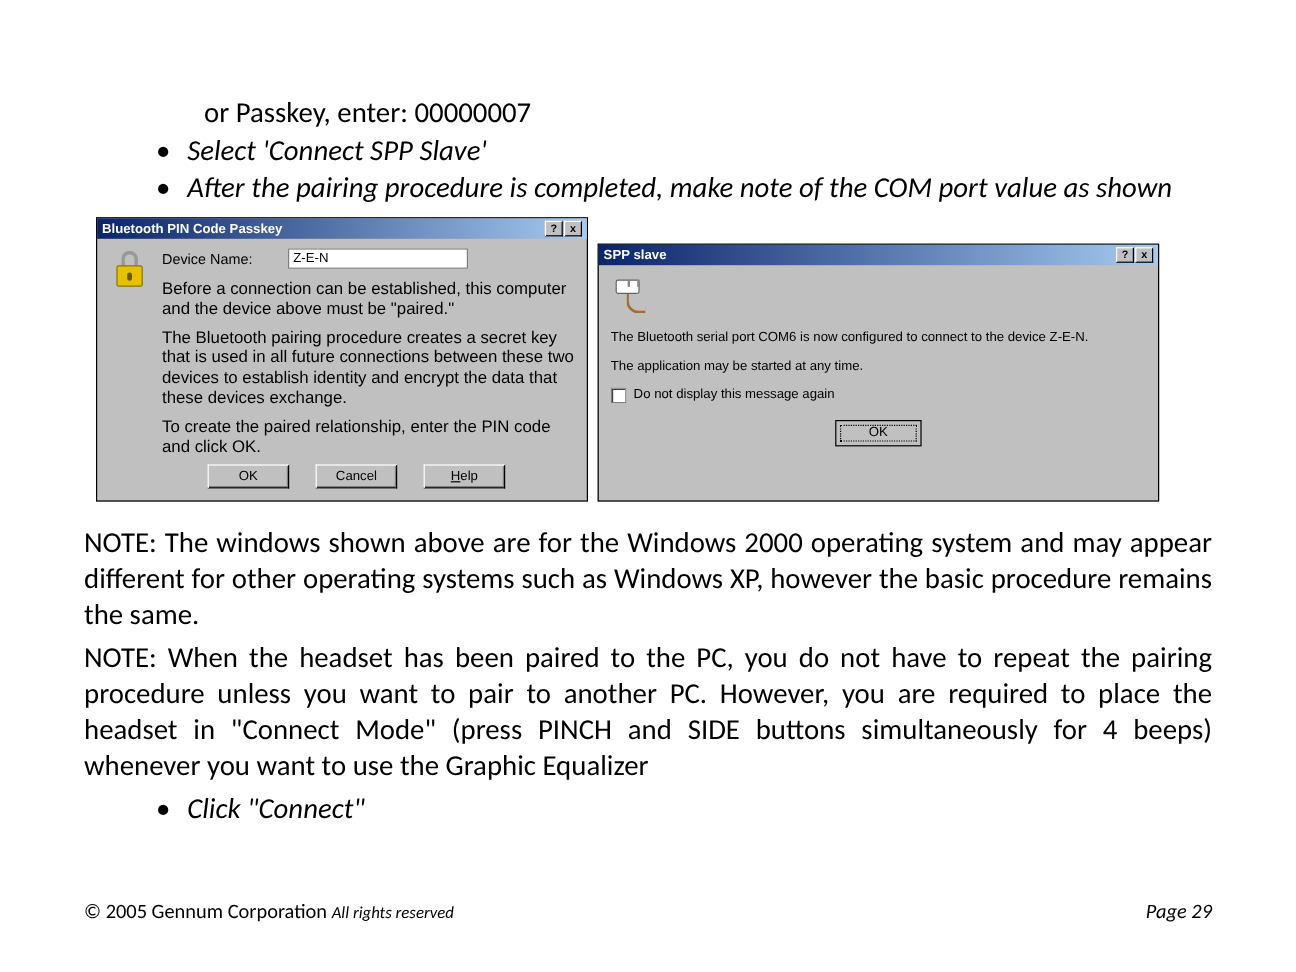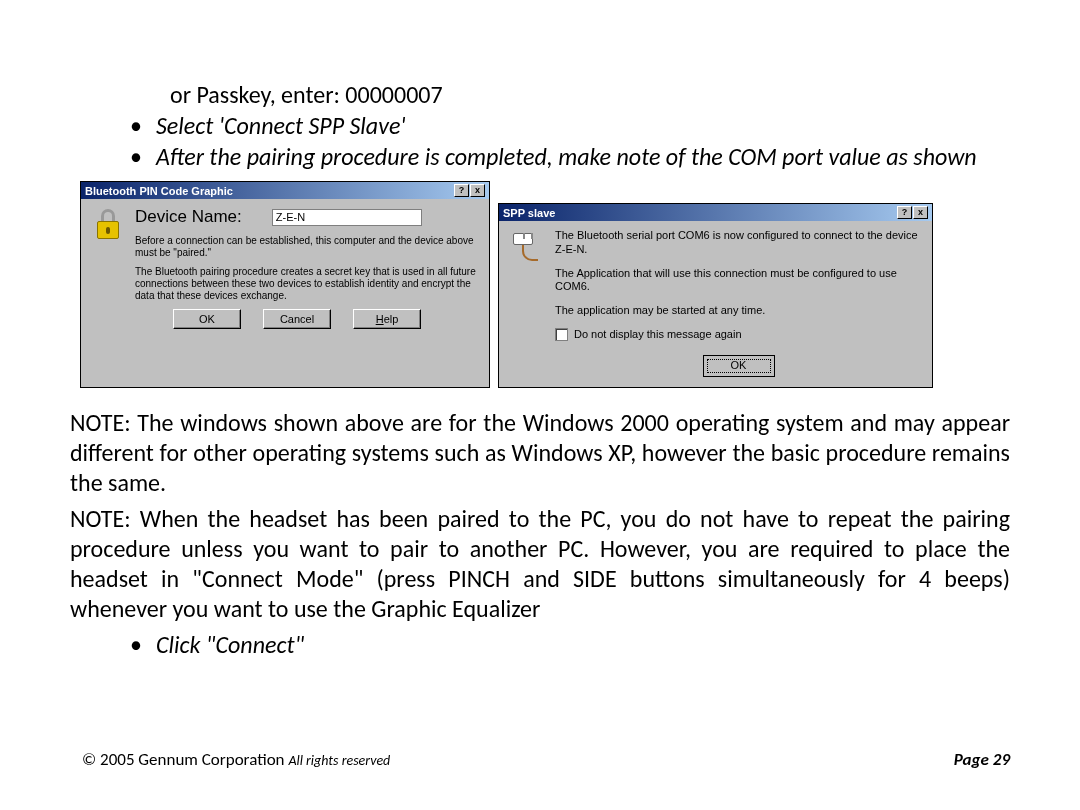--- a/index.html
+++ b/index.html
@@ -102,30 +102,30 @@
     background: #6a5700;
     border-radius: 2px;
   }
   .d1-content { flex: 1; }
   .d1-row1 {
     display: flex;
     align-items: center;
     gap: 30px;
     margin-bottom: 8px;
   }
-  .d1-label { font-size: 17px; }
+  .d1-label { font-size: 12px; }
   .d1-input {
     border: 1px solid #7f7f7f;
     background: #fff;
     font-size: 11px;
     padding: 1px 3px;
     width: 150px;
     height: 17px;
   }
-  .d1-para { font-size: 10px; line-height: 1.2; margin-bottom: 7px; }
+  .d1-para { font-size: 14px; line-height: 1.2; margin-bottom: 7px; }
   .d1-row2 {
     display: flex;
     align-items: center;
     gap: 18px;
     margin-bottom: 10px;
   }
   .d1-pin-input {
     border: 1px solid #7f7f7f;
     background: #fff;
     font-size: 11px;
@@ -150,22 +150,22 @@
     border-left-color: #fff;
     box-shadow: inset -1px -1px 0 #808080;
     font-size: 11px;
     text-align: center;
     line-height: 18px;
     padding: 0 6px;
   }
   .win-btn .u { text-decoration: underline; }
 
   
-  .d2 { width: 435px; margin-top: 22px; }
-  .d2-body { display: flex; gap: 12px; }
+  .d2 { width: 468px; margin-top: 22px; }
+  .d2-body { display: flex; gap: 12px; flex-direction: column; }
   .plug-icon {
     width: 34px; height: 34px;
     flex: 0 0 auto;
     position: relative;
   }
   .plug-head {
     position: absolute;
     left: 4px; top: 4px;
     width: 20px; height: 12px;
     background: #fff;
@@ -235,62 +235,62 @@
   .note-para b { font-weight: normal; }
   .note-para.j2 { text-align: justify; }
 
   .footer {
     position: absolute;
     left: 70px; right: 70px; bottom: 40px;
     display: flex;
     justify-content: space-between;
     align-items: baseline;
     font-size: 17px;
-    margin-left: 12px;
   }
   .footer-left i { font-style: italic; font-size: 14px; }
-  .footer-right { font-style: italic; font-weight: bold; }
+  .footer-right { font-style: italic; font-weight: normal; }
 </style>
 </head>
 <body>
 
 <div class="intro-line">or Passkey, enter: 00000007</div>
 
 <div class="bullet-row">
   <span class="bullet-dot">•</span>
   <span class="bullet-text">Select 'Connect SPP Slave'</span>
 </div>
 <div class="bullet-row">
   <span class="bullet-dot">•</span>
   <span class="bullet-text">After the pairing procedure is completed, make note of the COM port value as shown</span>
 </div>
 
 <div class="dialogs">
 
   <div class="win d1">
     <div class="win-title">
-      <span class="win-title-text">Bluetooth PIN Code Graphic</span>
+      <span class="win-title-text">Bluetooth PIN Code Passkey</span>
       <span class="win-ctl">
         <span class="win-ctl-btn">?</span>
         <span class="win-ctl-btn">x</span>
       </span>
     </div>
     <div class="win-body d1-body">
       <div class="lock-icon">
         <div class="lock-shackle"></div>
         <div class="lock-body"></div>
         <div class="lock-keyhole"></div>
       </div>
       <div class="d1-content">
         <div class="d1-row1">
           <span class="d1-label">Device Name:</span>
           <span class="d1-input">Z-E-N</span>
         </div>
         <div class="d1-para">Before a connection can be established, this computer and the device above must be "paired."</div>
         <div class="d1-para">The Bluetooth pairing procedure creates a secret key that is used in all future connections between these two devices to establish identity and encrypt the data that these devices exchange.</div>
+        <div class="d1-para">To create the paired relationship, enter the PIN code and click OK.</div>
         <div class="d1-buttons">
           <span class="win-btn">OK</span>
           <span class="win-btn">Cancel</span>
           <span class="win-btn"><span class="u">H</span>elp</span>
         </div>
       </div>
     </div>
   </div>
 
   <div class="win d2">
@@ -304,21 +304,20 @@
     <div class="win-body d2-body">
       <div class="plug-icon">
         <div class="plug-head">
           <div class="plug-prong p1"></div>
           <div class="plug-prong p2"></div>
         </div>
         <div class="plug-cord"></div>
       </div>
       <div class="d2-content">
         <div class="d2-para">The Bluetooth serial port COM6 is now configured to connect to the device Z-E-N.</div>
-        <div class="d2-para">The Application that will use this connection must be configured to use COM6.</div>
         <div class="d2-para">The application may be started at any time.</div>
         <div class="d2-check-row">
           <span class="chk"></span>
           <span>Do not display this message again</span>
         </div>
         <div class="d2-btn-row">
           <span class="win-btn-focus">OK</span>
         </div>
       </div>
     </div>

